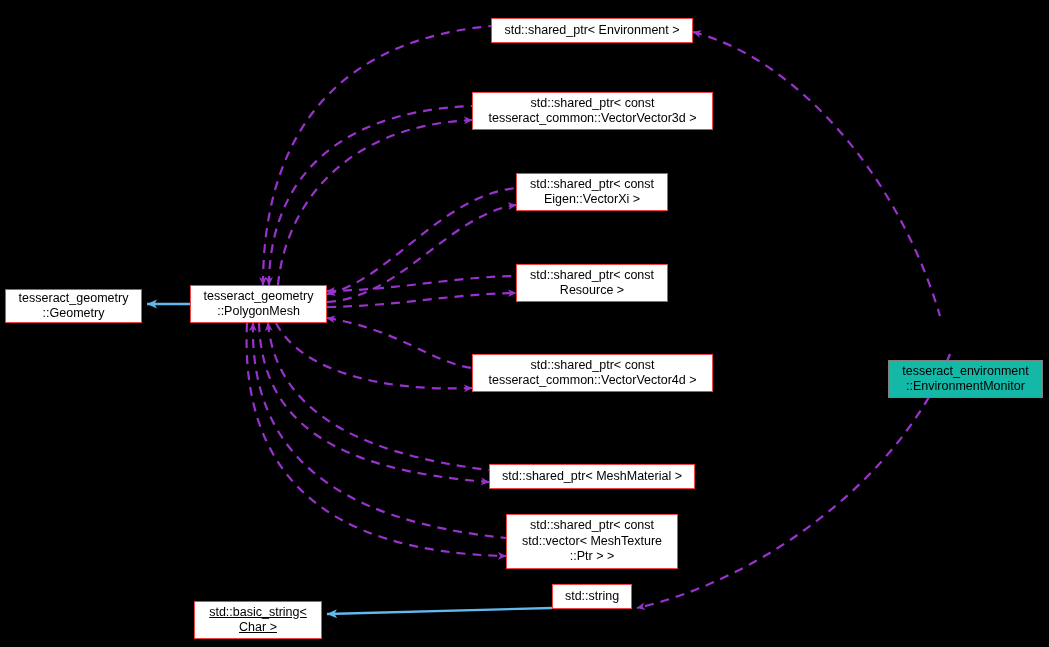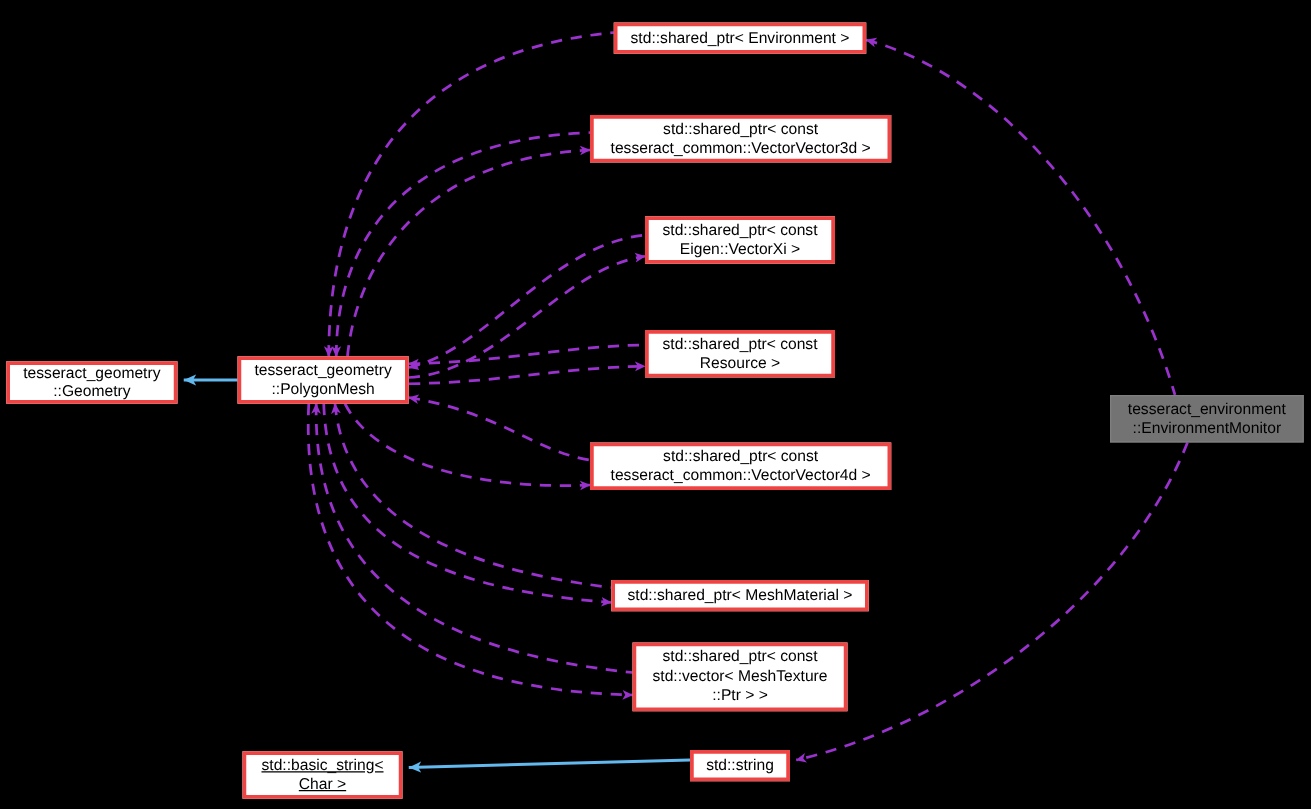--- a/index.html
+++ b/index.html
@@ -1,25 +1,25 @@
 <!DOCTYPE html>
 <html><head>
 <meta charset="utf-8">
 <style>
   html,body{margin:0;padding:0;background:#000;}
   body{width:1049px;height:647px;overflow:hidden;
        font-family:"Liberation Sans","DejaVu Sans",sans-serif;}
   #canvas{position:relative;width:1049px;height:647px;background:#000000;}
   svg.edges{position:absolute;left:0;top:0;width:1049px;height:647px;}
   .node{position:absolute;box-sizing:border-box;
-        background:#ffffff;border:3px solid #ef4444;
+        background:#ffffff;border:1px solid #ef4444;
         display:flex;align-items:center;justify-content:center;
         text-align:center;color:#000000;font-size:12.5px;line-height:15.5px;
         letter-spacing:0px;white-space:pre-line;}
-  .node.focus{background:#737373;border:1px solid #7f7f7f;}
+  .node.focus{background:#14b8a6;border:1px solid #7f7f7f;margin-top:44px;}
   .node .lbl{display:block;padding:0 4px;}
 </style>
 </head>
 <body>
 
 <div id="canvas">
   <svg class="edges" viewBox="0 0 1049 647" xmlns="http://www.w3.org/2000/svg">
     <defs>
       <marker id="ah-usage" markerWidth="9" markerHeight="9" refX="8" refY="4.5" orient="auto" markerUnits="userSpaceOnUse">
         <path d="M0,0.6 L8.5,4.5 L0,8.4 L2.2,4.5 Z" fill="#9a32cd"></path>
@@ -62,19 +62,19 @@
       <div class="node" style="left: 516px; top: 173px; width: 152px; height: 38px;"><span class="lbl">std::shared_ptr&lt; const
 Eigen::VectorXi &gt;</span></div>
       <div class="node" style="left: 516px; top: 264px; width: 152px; height: 38px;"><span class="lbl">std::shared_ptr&lt; const
 Resource &gt;</span></div>
       <div class="node" style="left: 472px; top: 354px; width: 241px; height: 38px;"><span class="lbl">std::shared_ptr&lt; const
 tesseract_common::VectorVector4d &gt;</span></div>
       <div class="node" style="left: 489px; top: 464px; width: 206px; height: 25px;"><span class="lbl">std::shared_ptr&lt; MeshMaterial &gt;</span></div>
       <div class="node" style="left: 506px; top: 514px; width: 172px; height: 55px;"><span class="lbl">std::shared_ptr&lt; const
 std::vector&lt; MeshTexture
 ::Ptr &gt; &gt;</span></div>
-      <div class="node" style="left: 552px; top: 600px; width: 80px; height: 25px;"><span class="lbl">std::string</span></div>
+      <div class="node" style="left: 552px; top: 584px; width: 80px; height: 25px;"><span class="lbl">std::string</span></div>
       <div class="node" style="left: 194px; top: 601px; width: 128px; height: 38px; text-decoration: underline;"><span class="lbl">std::basic_string&lt;
 Char &gt;</span></div>
       <div class="node focus" style="left: 888px; top: 316px; width: 155px; height: 38px;"><span class="lbl">tesseract_environment
 ::EnvironmentMonitor</span></div>
     </div>
 </div>
 
 </body></html>

